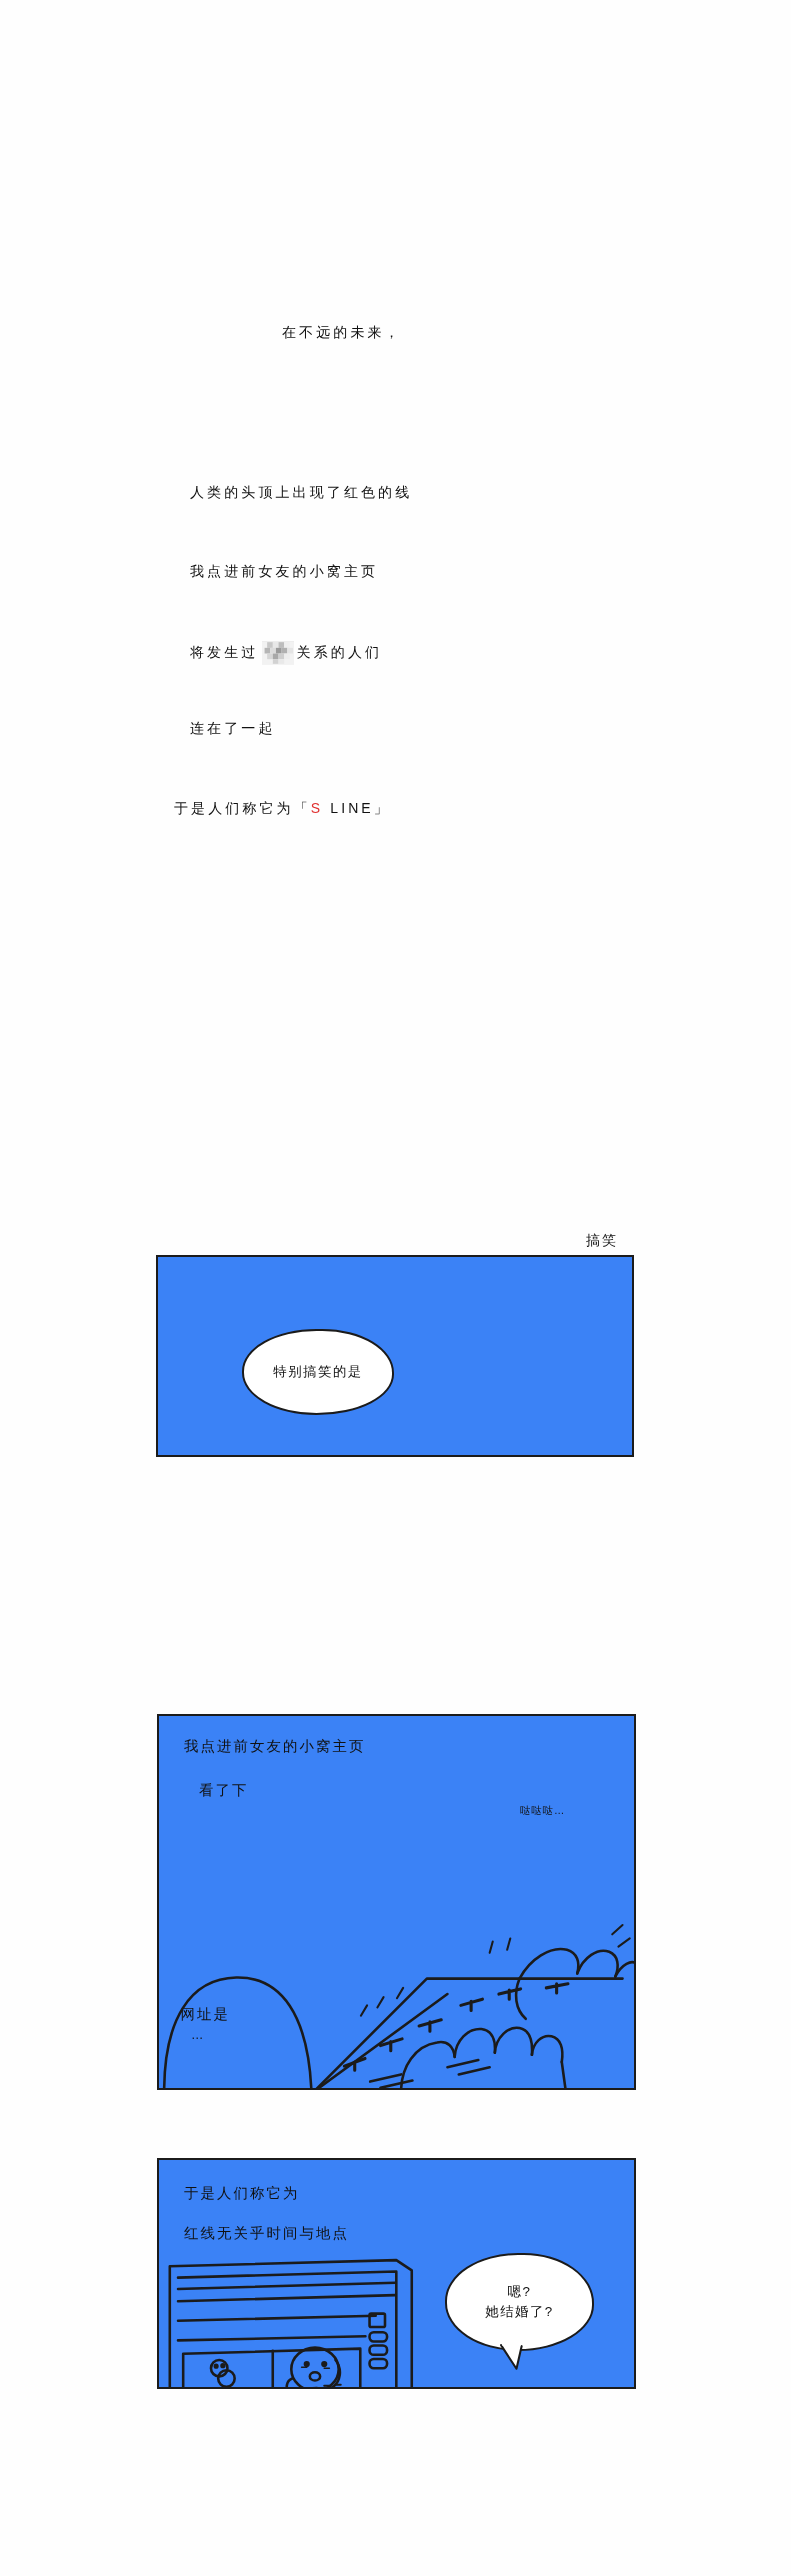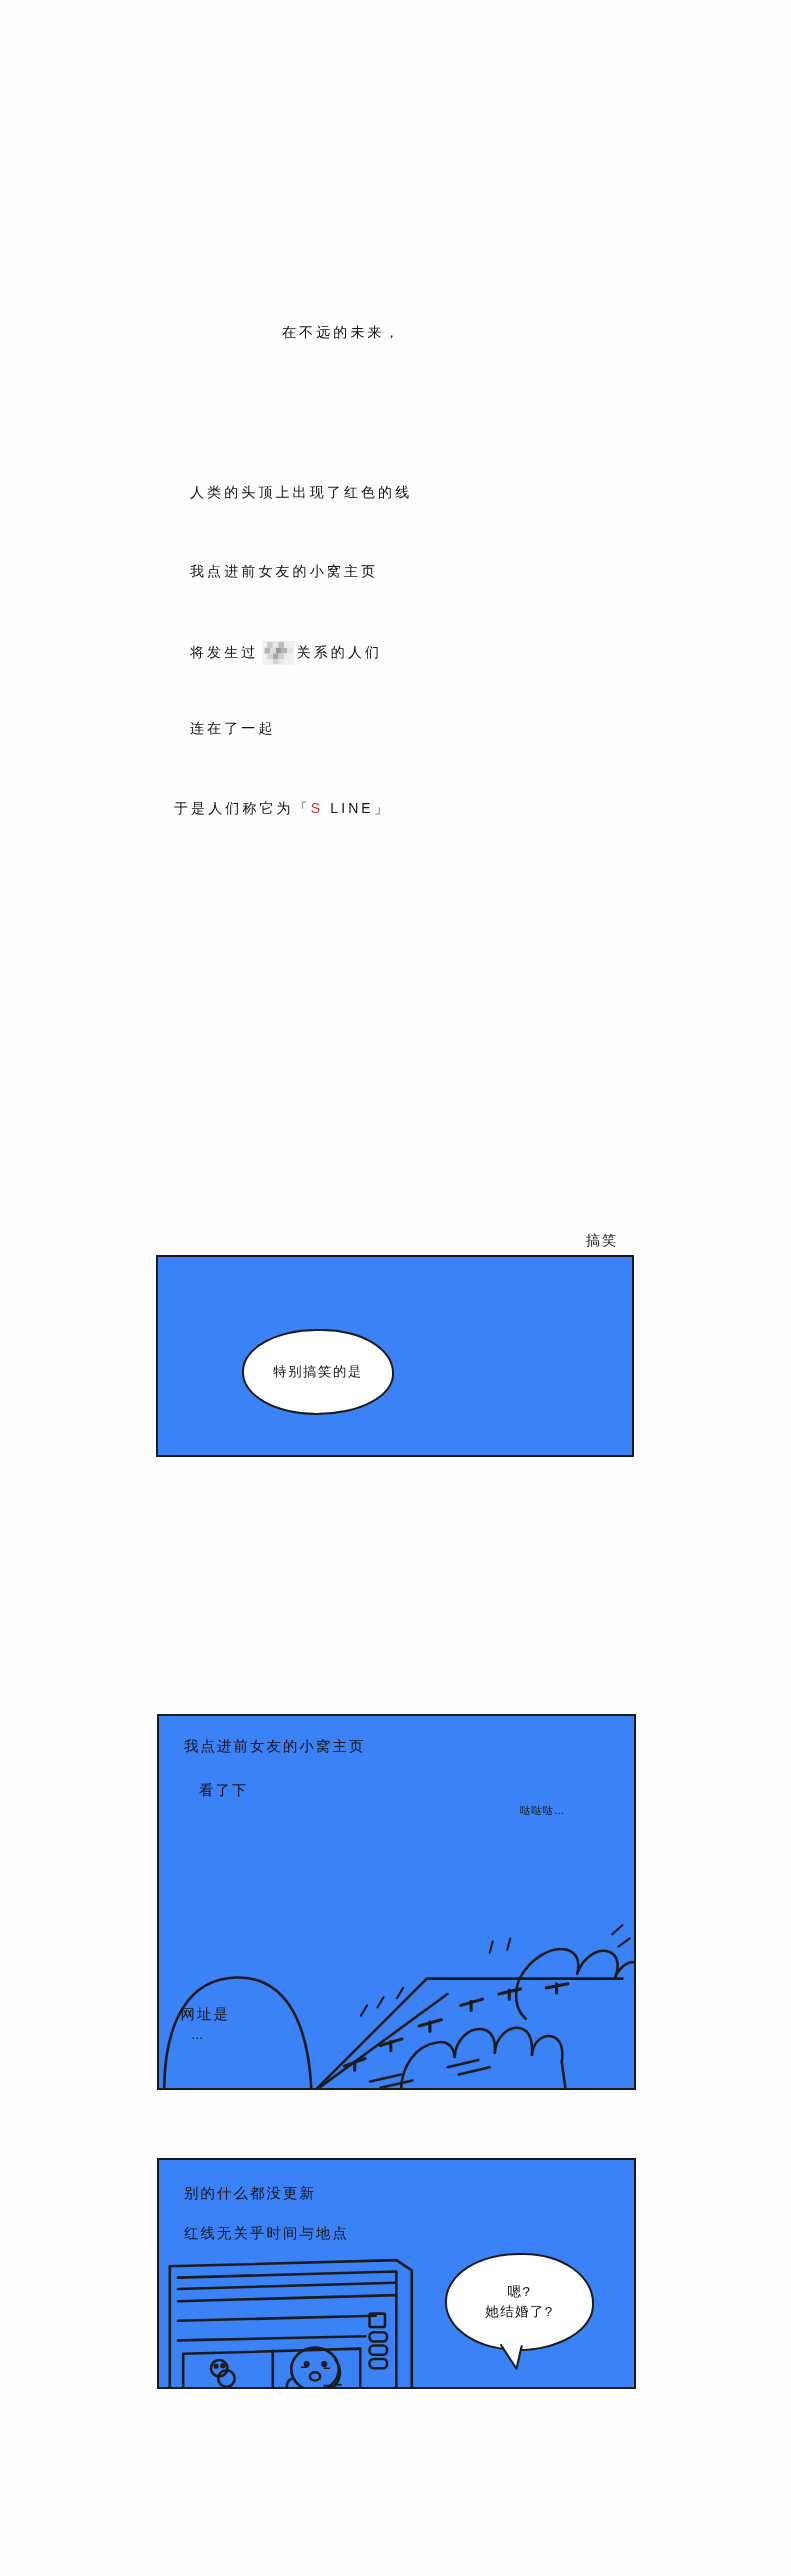--- a/index.html
+++ b/index.html
@@ -210,21 +210,21 @@
           <path d="M676 244 L 682 222" stroke-width="4"></path>
           <path d="M880 214 L 900 196" stroke-width="4"></path>
           <path d="M892 238 L 914 222" stroke-width="4"></path>
         </g>
       </svg>
     </div>
   </div>
 
   <div class="panel" style="left:157px; top:2158px; width:479px; height:231px;">
 
-    <div class="caption" style="left:25px; top:24px;">别的什么都没更新</div>
+    <div class="caption" style="left:25px; top:24px;">于是人们称它为</div>
     <div class="caption" style="left:25px; top:64px;">红线无关乎时间与地点</div>
 
     <div class="art" style="left:-5.2px; top:97px; width:289px; height:139px;">
       <svg width="289" height="139" viewBox="0 0 560 270" aria-hidden="true">
         <g fill="none" stroke="#1b1b1b" stroke-width="5" stroke-linecap="round" stroke-linejoin="round">
 
           <path d="M30 18 L 470 6 L 500 26 L 500 270 L 30 270 Z"></path>
           <path d="M46 40 L 470 28 L 470 270"></path>
 
           <path d="M46 62 L 468 50"></path>

